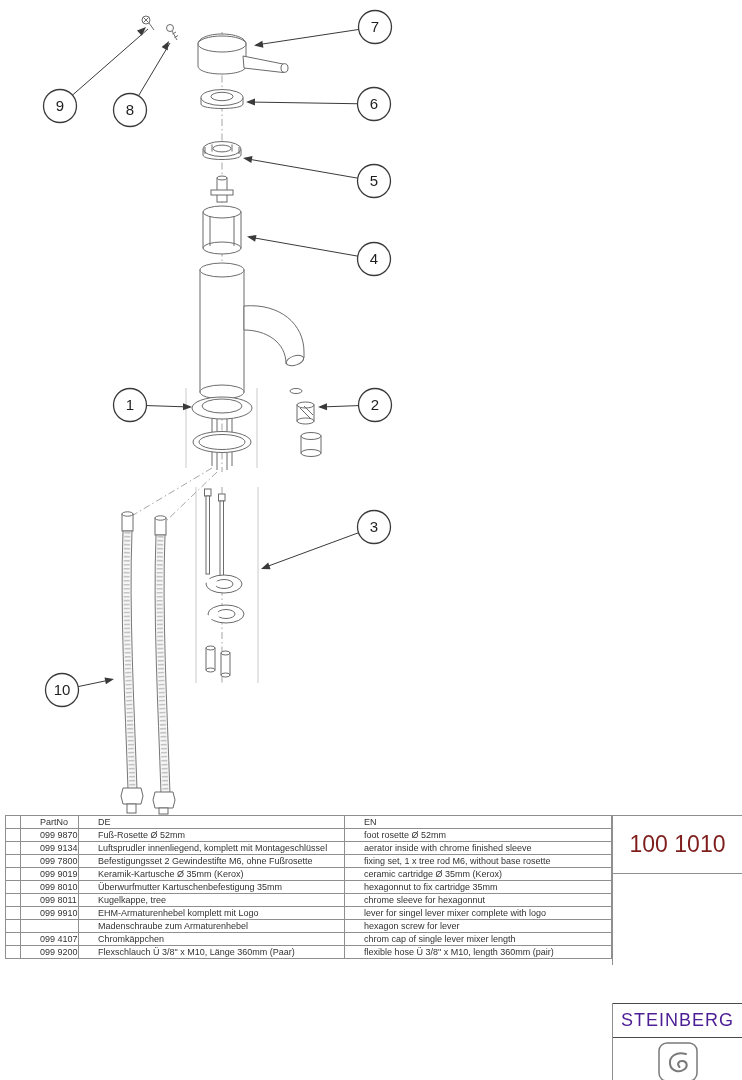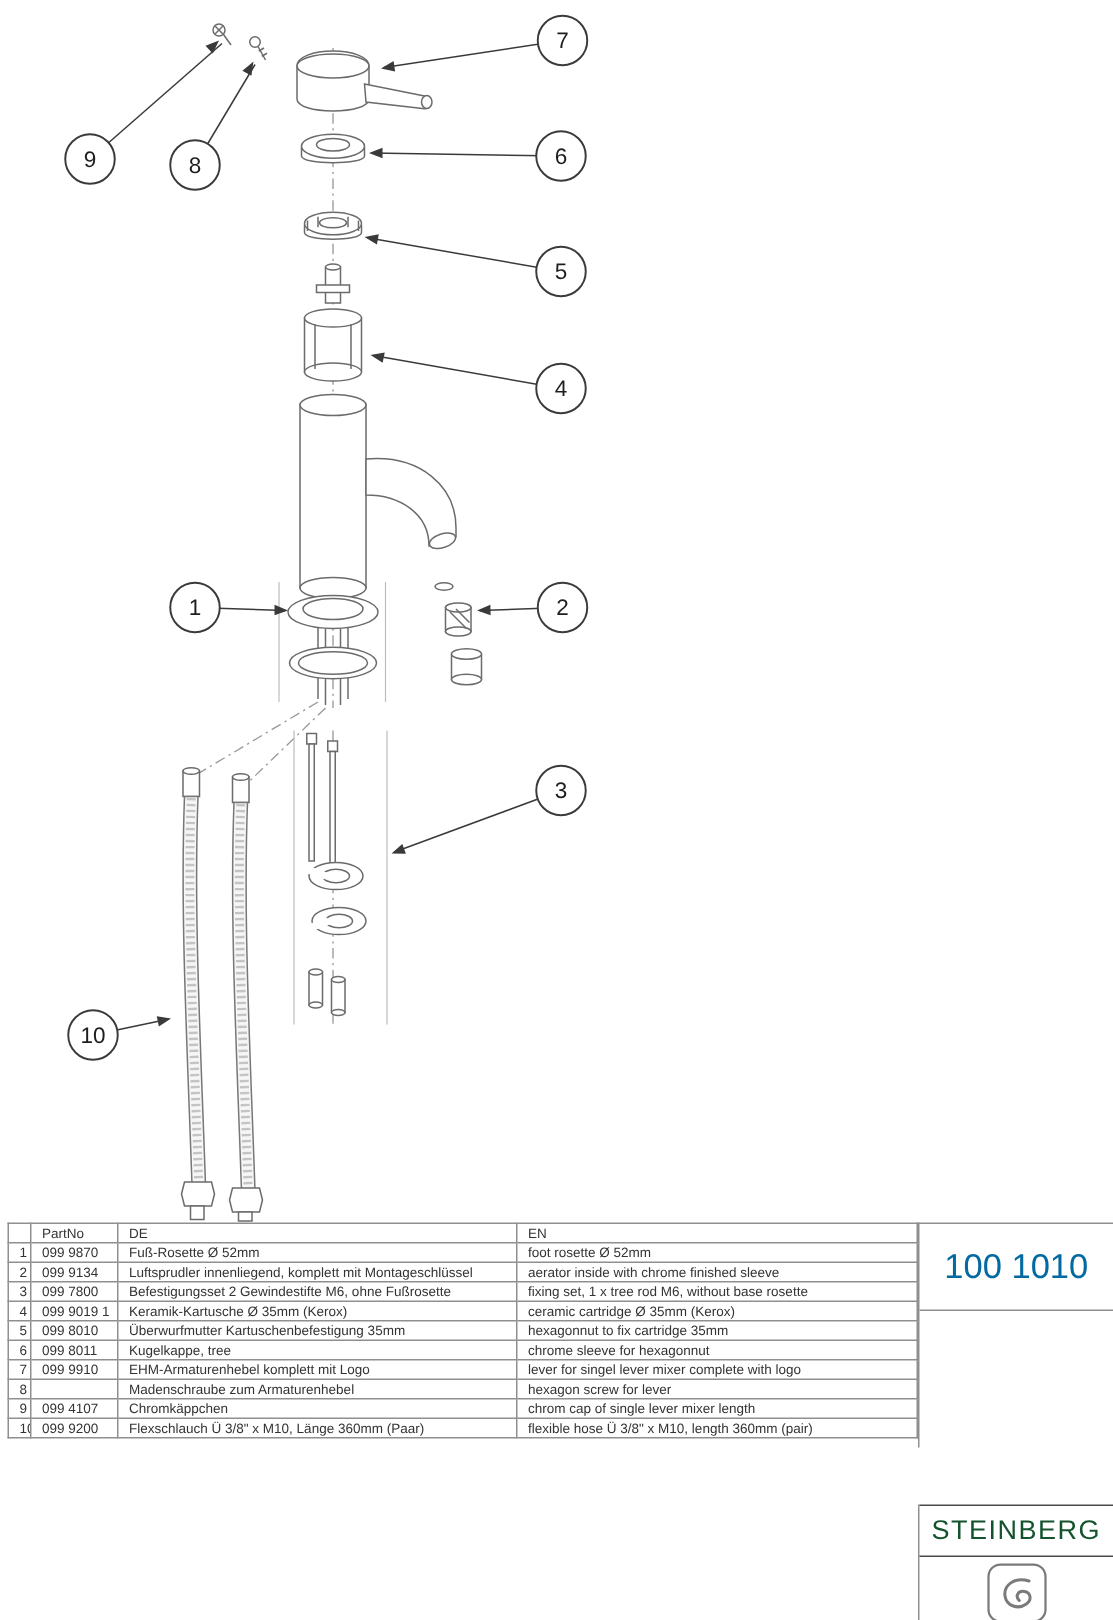--- a/index.html
+++ b/index.html
@@ -19,39 +19,39 @@
   .callout circle{fill:#fff;stroke:#3a3a3a;stroke-width:1.3;}
   .callout line{stroke:#3a3a3a;stroke-width:1;}
   .callout polygon{fill:#3a3a3a;stroke:none;}
   .callout text{font-size:15px;fill:#1e1e1e;text-anchor:middle;font-family:"Liberation Sans",sans-serif;}
 
   
   #parts-table-wrap{position:absolute;left:5px;top:815px;}
   table{border-collapse:collapse;table-layout:fixed;width:606px;}
   th,td{
     border:1px solid #8f8f8f;font-size:9px;font-weight:normal;text-align:left;
-    padding:0 7px;height:12px;line-height:12px;white-space:nowrap;overflow:hidden;color:#333;
+    padding:0 19px;height:12px;line-height:12px;white-space:nowrap;overflow:hidden;color:#333;
   }
   col.c-num{width:15px;} col.c-part{width:58px;} col.c-de{width:266px;} col.c-en{width:267px;}
 
   
   .title-block{
     position:absolute;left:612px;top:815px;width:130px;height:150px;
     box-sizing:border-box;border-left:1px solid #8f8f8f;border-top:1px solid #8f8f8f;
   }
   .doc-number{height:57px;display:flex;align-items:center;justify-content:center;
-    font-size:23px;color:#0369a1;border-bottom:1px solid #8f8f8f;}
+    font-size:23px;color:#7f1d1d;border-bottom:1px solid #8f8f8f;}
   .doc-date{height:46px;display:flex;align-items:center;justify-content:center;
     font-size:20px;color:#222;border-bottom:1px solid #8f8f8f;}
 
   
   .brand-block{position:absolute;left:612px;top:1003px;width:130px;box-sizing:border-box;
     border-left:1px solid #8f8f8f;}
   .brand-name{border-top:1.5px solid #4a4a4a;border-bottom:1.5px solid #4a4a4a;
-    text-align:center;font-size:18px;letter-spacing:1px;padding:6px 0;color:#14532d;}
+    text-align:center;font-size:18px;letter-spacing:1px;padding:6px 0;color:#4c1d95;}
   .brand-logo{display:flex;justify-content:center;padding-top:3px;}
 </style>
 </head>
 <body>
 
 <svg id="drawing" width="742" height="815" viewBox="0 0 742 815">
 
   <g>
     <path class="cl" d="M222,32 V472"></path>
     <path class="cl" d="M222,487 V683"></path>

